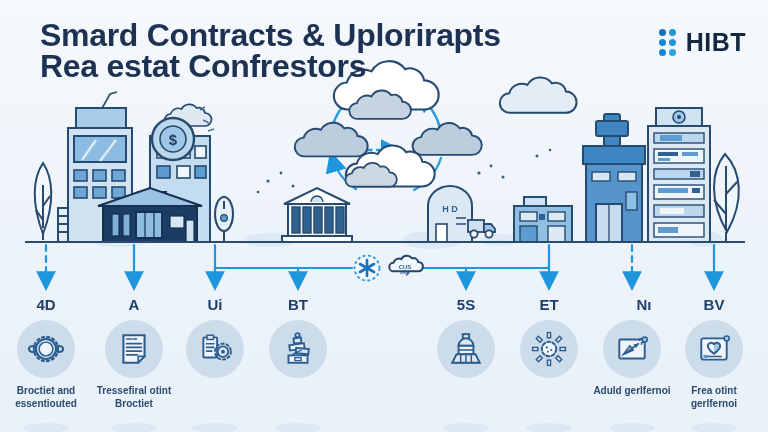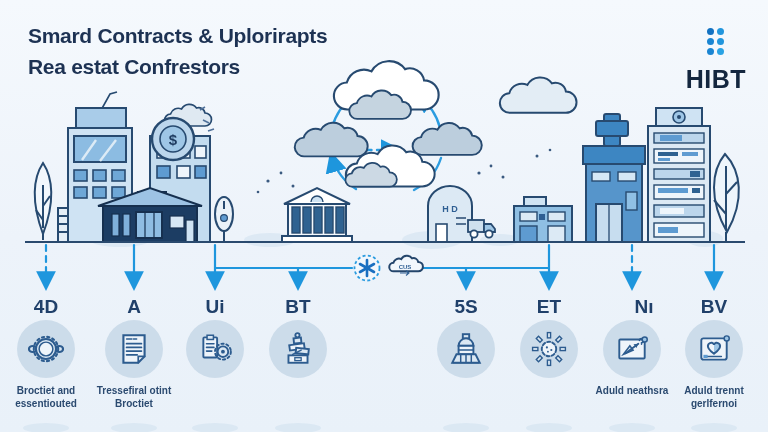--- a/index.html
+++ b/index.html
@@ -2,34 +2,34 @@
 <html><head>
 <meta charset="utf-8">
 <style>
   html,body{margin:0;padding:0;}
   #canvas{
     position:relative;width:768px;height:432px;overflow:hidden;
     background:linear-gradient(180deg,#f5f9fd 0%,#edf3fa 55%,#e9f1f9 100%);
     font-family:"Liberation Sans",sans-serif;
   }
   .title{
-    position:absolute;left:28px;top:20px;
-    font-size:21px;line-height:31px;font-weight:700;
+    position:absolute;left:40px;top:20px;
+    font-size:32px;line-height:31px;font-weight:700;
     color:#1d3253;letter-spacing:-0.3px;
   }
   .logo{
-    position:absolute;right:22px;top:28px;display:flex;align-items:center;gap:10px;flex-direction:column;
+    position:absolute;right:22px;top:28px;display:flex;align-items:center;gap:10px;
   }
   .dots{display:grid;grid-template-columns:repeat(2,7px);grid-auto-rows:7px;gap:3px;}
   .dot{width:7px;height:7px;border-radius:50%;}
   .logo-text{font-size:25px;font-weight:800;color:#14273f;letter-spacing:0.5px;}
   svg.scene{position:absolute;left:0;top:0;}
   .tag{
     position:absolute;top:296px;transform:translateX(-50%);
-    font-size:19px;font-weight:700;color:#20406a;white-space:nowrap;
+    font-size:15px;font-weight:700;color:#20406a;white-space:nowrap;
   }
   .circ{
     position:absolute;top:320px;width:58px;height:58px;margin-left:-29px;
     border-radius:50%;background:#ccdcea;display:flex;align-items:center;justify-content:center;
   }
   .cap{
     position:absolute;top:384px;width:104px;margin-left:-52px;text-align:center;
     font-size:10px;line-height:13px;font-weight:600;color:#2b4a70;white-space:pre-line;
   }
 </style>
@@ -384,17 +384,17 @@
       <path d="M10,24 h14" stroke-width="1.4"></path>
       <rect x="7" y="22.5" width="4" height="3" fill="#5e9bd1" stroke="none"></rect>
       <circle cx="29" cy="7" r="2.4" fill="#9ec6e6" stroke-width="1.4"></circle>
     </svg>
   </div>
 
   <div class="cap" style="left:46px">Broctiet and
 essentiouted</div>
   <div class="cap" style="left:134px">Tressefiral otint
 Broctiet</div>
-  <div class="cap" style="left:632px">Aduld neathsra</div>
-  <div class="cap" style="left:714px">Aduld trennt
+  <div class="cap" style="left:632px">Aduld gerlfernoi</div>
+  <div class="cap" style="left:714px">Frea otint
 gerlfernoi</div>
 
 </div>
 
 </body></html>

